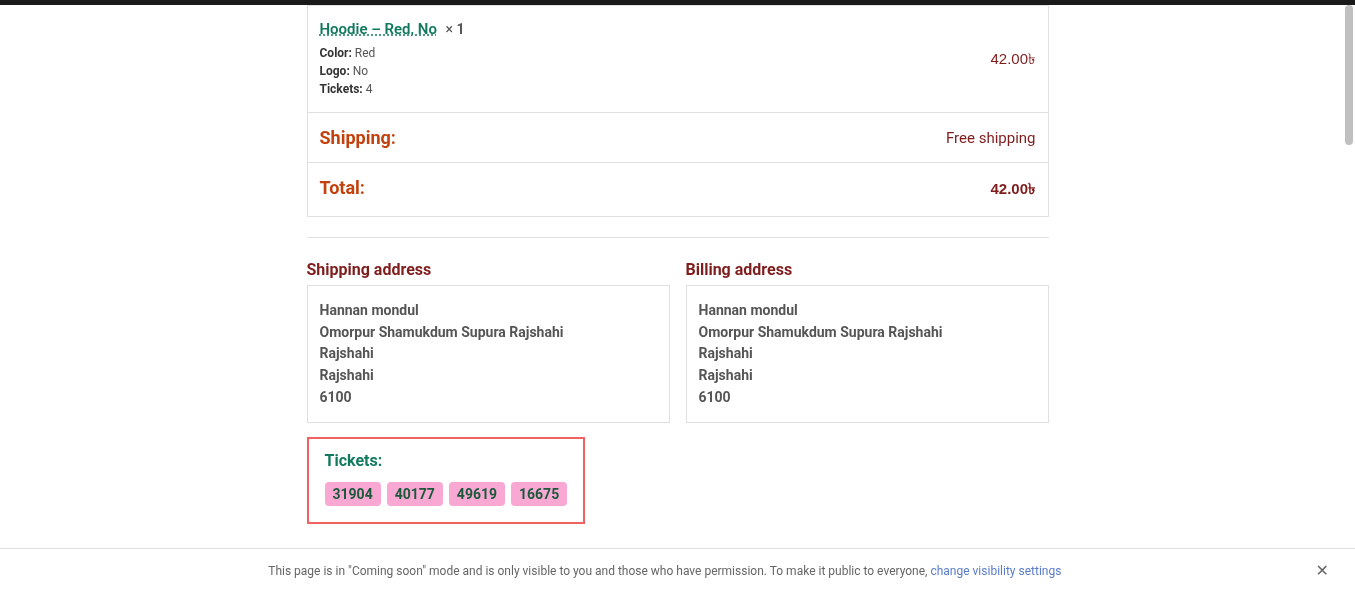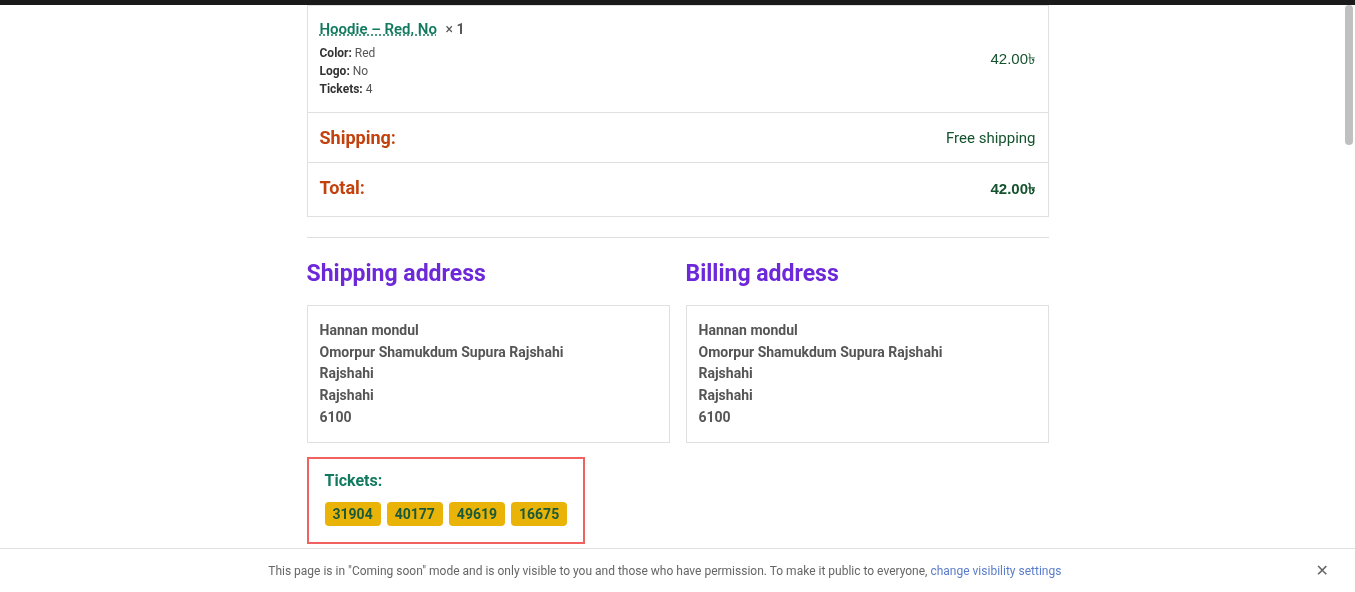--- a/index.html
+++ b/index.html
@@ -65,45 +65,45 @@
       color: #333;
       font-weight: 700;
     }
     .row-label {
       font-weight: 700;
       font-size: 18px;
       color: #c2410c;
     }
     .row-value {
       font-size: 15px;
-      color: #14532d;
+      color: #7f1d1d;
     }
     .row-value.bold {
       font-weight: 700;
     }
     .currency {
       font-family: Arial, sans-serif;
     }
     .section-divider {
       border: none;
       border-top: 1px solid #e0e0e0;
       margin: 20px 0 22px 0;
     }
     .address-row {
       display: flex;
       gap: 16px;
     }
     .address-col {
       flex: 1;
     }
     .section-heading {
-      color: #6d28d9;
-      font-size: 23px;
-      font-weight: 700;
-      margin-bottom: 18px;
+      color: #7f1d1d;
+      font-size: 16px;
+      font-weight: 700;
+      margin-bottom: 6px;
     }
     .address-box {
       border: 1px solid #e0e0e0;
       padding: 14px 12px;
       line-height: 1.55;
       font-size: 14px;
       color: #555;
       font-weight: bold;
     }
     .pay-note {
@@ -123,21 +123,21 @@
       font-size: 16px;
       font-weight: 700;
       margin-bottom: 12px;
     }
     .ticket-pills {
       display: flex;
       gap: 6px;
       flex-wrap: wrap;
     }
     .ticket-pill {
-      background: #eab308;
+      background: #f9a8d4;
       color: #1a5a3a;
       font-weight: 700;
       padding: 4px 8px;
       border-radius: 4px;
       font-size: 14px;
     }
     .footer-bar {
       position: fixed;
       bottom: 0;
       left: 0;

